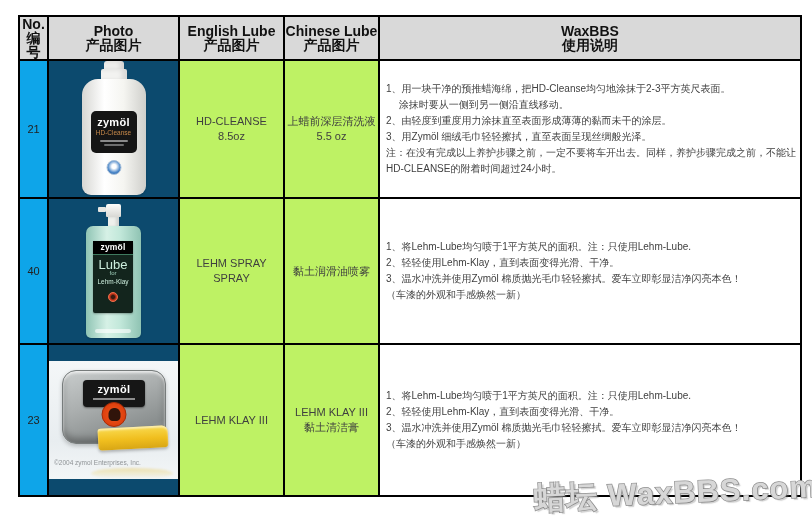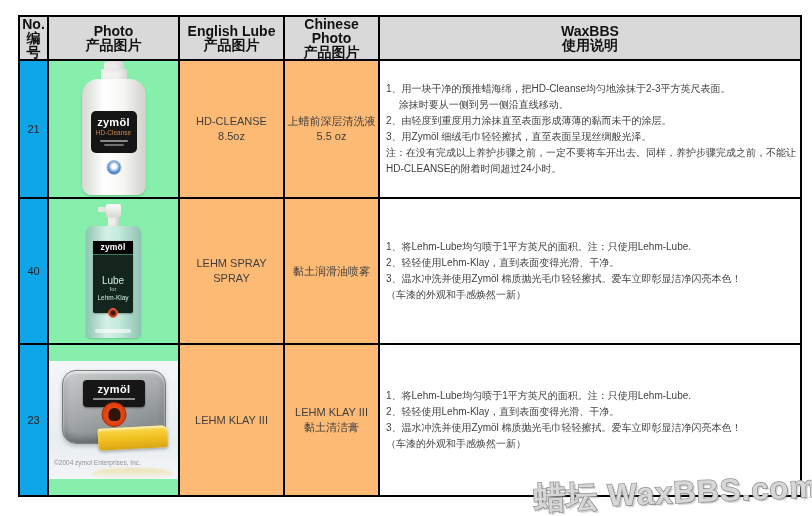--- a/index.html
+++ b/index.html
@@ -3,22 +3,22 @@
 <meta charset="utf-8">
 <style>
   * { margin:0; padding:0; box-sizing:border-box; }
   body { width:812px; height:516px; background:#ffffff; font-family:"Liberation Sans","DejaVu Sans",sans-serif; overflow:hidden; }
   .page { position:relative; width:812px; height:516px; background:#ffffff; }
 
   table.product-table { position:absolute; left:18px; top:15px; width:782px; border-collapse:collapse; table-layout:fixed; }
   .product-table th, .product-table td { border:2px solid #000; overflow:hidden; }
   .product-table th { background:#d9d9d9; height:35px; font-size:14px; line-height:14px; font-weight:bold; color:#111; text-align:center; vertical-align:middle; }
   .no-cell { background:#0ea5e9; text-align:center; vertical-align:middle; font-size:11px; color:#222; }
-  .photo-cell { background:#86efac; text-align:center; vertical-align:middle; }
-  .name-cell { background:#fdba74; text-align:center; vertical-align:middle; font-size:11px; line-height:15px; color:#3f3f3f; white-space:pre-line; padding:0 2px; }
+  .photo-cell { background:#0c4a6e; text-align:center; vertical-align:middle; }
+  .name-cell { background:#bef264; text-align:center; vertical-align:middle; font-size:11px; line-height:15px; color:#3f3f3f; white-space:pre-line; padding:0 2px; }
   .manual-cell { background:#fff; vertical-align:middle; padding:4px 2px 4px 6px; }
   .manual-text { font-size:10px; line-height:16px; color:#3f3f3f; white-space:pre-wrap; }
   .row-21 td { height:126px; }
   .row-22 td { height:146px; }
   .row-23 td { height:152px; }
 
   
   .bottle21 { position:relative; width:82px; height:136px; margin:0 auto; }
   .b21-cap-top { position:absolute; top:0; left:31px; width:20px; height:9px; background:#ededeb; border-radius:3px 3px 1px 1px; box-shadow:inset -4px 0 4px rgba(0,0,0,.10); }
   .b21-cap { position:absolute; top:8px; left:28px; width:26px; height:12px; background:#f2f2f0; border-radius:2px; box-shadow:inset -5px 0 5px rgba(0,0,0,.10); }
@@ -31,21 +31,21 @@
   .b21-badge { position:absolute; bottom:20px; left:50%; transform:translateX(-50%); width:15px; height:15px; border-radius:50%; background:radial-gradient(circle at 50% 42%,#ffffff 22%,#4a86c8 62%,#2d5f9e 100%); border:1px solid #a8c0da; }
 
   
   .spray22 { position:relative; width:78px; height:134px; margin:0 auto; }
   .s22-spout { position:absolute; top:3px; left:23px; width:8px; height:5px; background:#e6e6e2; border-radius:1px; }
   .s22-head { position:absolute; top:0; left:31px; width:15px; height:13px; background:linear-gradient(#fdfdfb,#d8d8d4); border-radius:2px 2px 1px 1px; }
   .s22-collar { position:absolute; top:13px; left:33px; width:11px; height:10px; background:#eef0ec; box-shadow:inset -3px 0 3px rgba(0,0,0,.12); }
   .s22-body { position:absolute; top:22px; left:11px; width:55px; height:112px; border-radius:7px 7px 5px 5px; background:linear-gradient(90deg,#8fc4b4 0%,#d6f1e6 38%,#c2e8da 62%,#8fc3b3 100%); box-shadow:0 1px 2px rgba(0,0,0,.18); }
   .s22-label { position:absolute; top:15px; left:50%; transform:translateX(-50%); width:40px; height:72px; background:#13251d; border-radius:2px; text-align:center; box-shadow:0 1px 2px rgba(0,0,0,.3); }
   .s22-brand { background:#000; color:#fff; font-size:8.5px; font-weight:bold; line-height:13px; letter-spacing:.2px; border-bottom:1px solid #3f7a5e; }
-  .s22-l1 { margin-top:21px; color:#cdeedd; font-size:10px; line-height:9px; }
+  .s22-l1 { margin-top:5px; color:#cdeedd; font-size:13px; line-height:9px; }
   .s22-l2 { color:#9fcfba; font-size:6px; line-height:8px; }
   .s22-l3 { color:#cdeedd; font-size:6.5px; line-height:9px; }
   .s22-dot { width:10px; height:10px; border-radius:50%; background:radial-gradient(circle,#3a1a10 28%,#d23c1e 60%); margin:6px auto 0; border:1px solid #e8714f; }
   .s22-base { position:absolute; bottom:5px; left:50%; transform:translateX(-50%); width:36px; height:4px; background:rgba(255,255,255,.6); border-radius:2px; }
 
   
   .tin23 { position:relative; width:132px; height:118px; margin:0 auto; background:linear-gradient(180deg,#f4f7f8 0%,#e8edf0 68%,#f3f6f7 100%); }
   .t23-tin { position:absolute; top:9px; left:13px; width:104px; height:74px; border-radius:14px; border:1px solid #777c7c; background:linear-gradient(160deg,#c9cdcd 0%,#abafaf 40%,#898e8e 78%,#9da2a2 100%); box-shadow:inset 0 2px 3px rgba(255,255,255,.75), inset 0 -5px 7px rgba(0,0,0,.28), 0 2px 4px rgba(0,0,0,.22); }
   .t23-label { position:absolute; top:9px; left:50%; transform:translateX(-50%); width:62px; height:27px; background:#161616; border-radius:4px; text-align:center; box-shadow:0 1px 2px rgba(0,0,0,.45); }
   .t23-brand { color:#ffffff; font-weight:bold; font-size:11px; line-height:18px; letter-spacing:.4px; }
@@ -80,21 +80,21 @@
       </th>
       <th>
         <div>Photo</div>
         <div>产品图片</div>
       </th>
       <th>
         <div>English Lube</div>
         <div>产品图片</div>
       </th>
       <th>
-        <div>Chinese Photo</div>
+        <div>Chinese Lube</div>
         <div>产品图片</div>
       </th>
       <th>
         <div>WaxBBS</div>
         <div>使用说明</div>
       </th>
     </tr>
 
     <tr class="row-21">
       <td class="no-cell">21</td>

